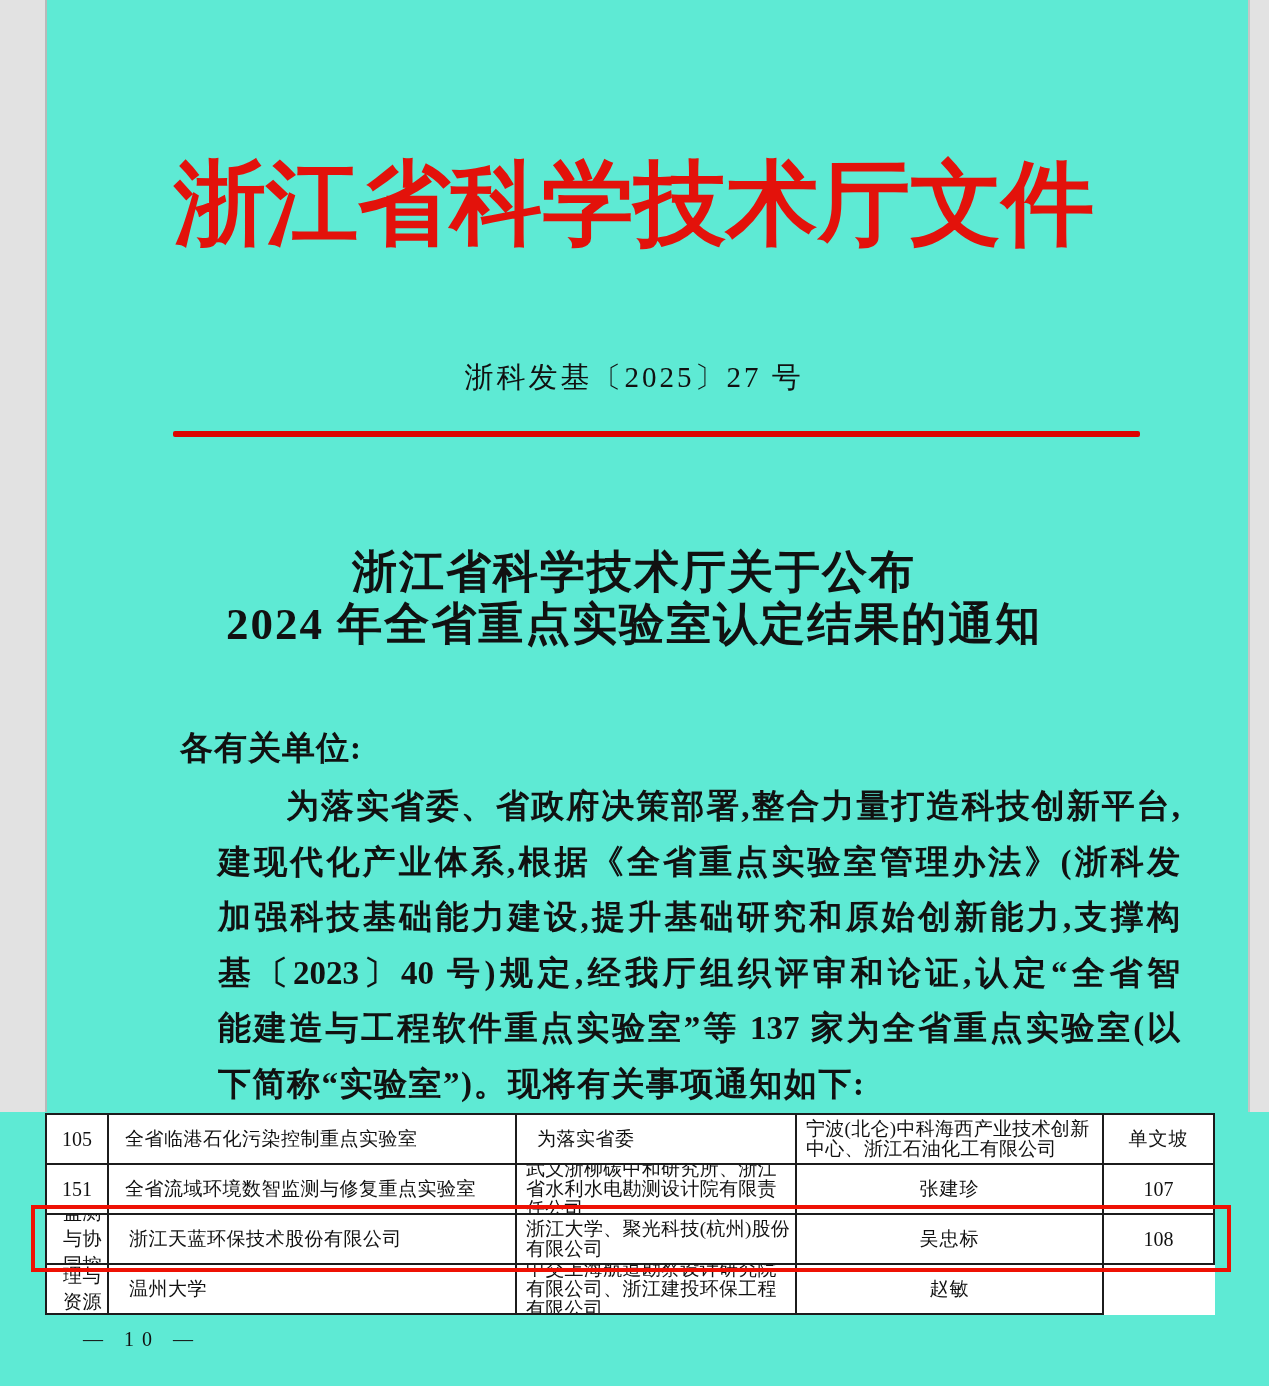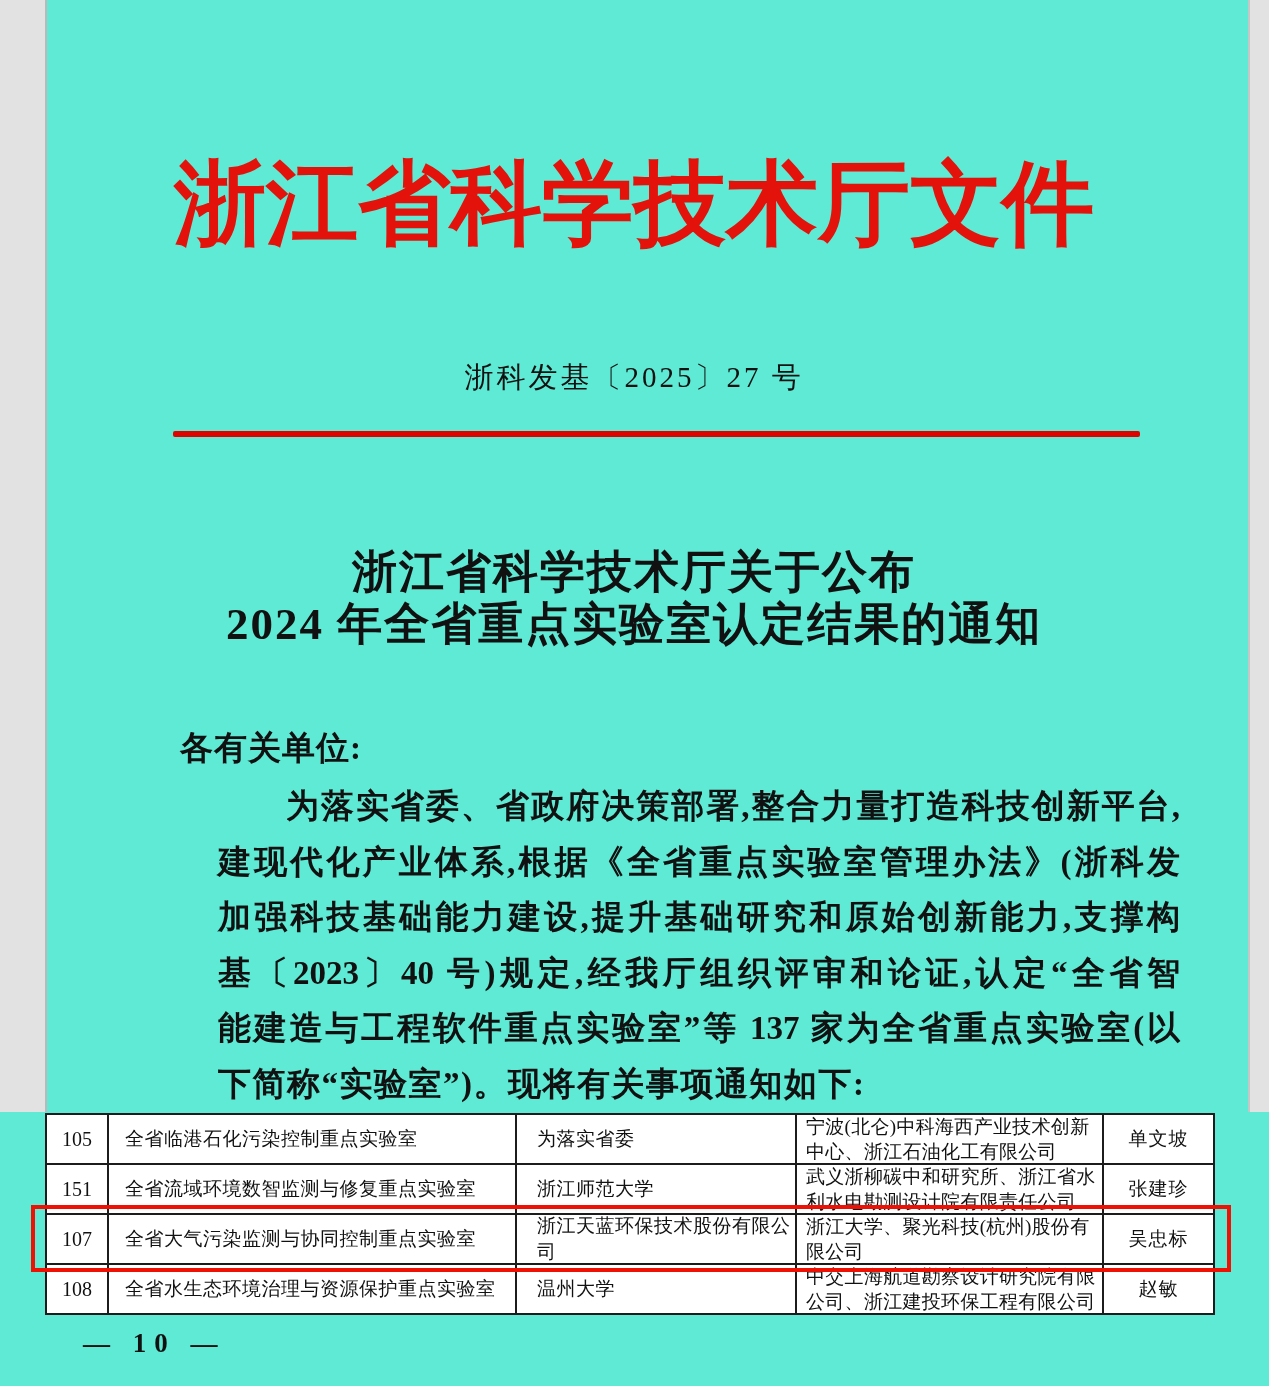--- a/index.html
+++ b/index.html
@@ -59,31 +59,31 @@
     font-size:19px;
   }
   .results-table>div{
     border-right:2px solid #1c1c1c;border-bottom:2px solid #1c1c1c;
     display:flex;align-items:center;
     overflow:hidden;
   }
   .c-no{justify-content:center;font-size:20px;}
   .c-lab{padding-left:16px;letter-spacing:0.5px;}
   .c-inst{padding-left:20px;letter-spacing:0.5px;}
-  .c-part{padding-left:9px;padding-right:4px;line-height:25px;letter-spacing:0.3px;}
+  .c-part{padding-left:9px;padding-right:4px;line-height:20px;letter-spacing:0.3px;}
   .c-dir{justify-content:center;letter-spacing:1px;}
 
   .highlight-box{
     position:absolute;left:31px;top:1205px;width:1192px;height:59px;
     border:4px solid #ee1104;z-index:5;pointer-events:none;
   }
 
   .pagenum{
     position:absolute;left:83px;top:1328px;
-    font-size:27px;letter-spacing:8px;font-weight:700;
+    font-size:20px;letter-spacing:8px;font-weight:400;
   }
 </style>
 </head>
 <body>
 
 <div class="stage">
 
   <div class="scan-strip left"></div>
   <div class="scan-strip right"></div>
 
@@ -116,21 +116,20 @@
   <div class="results-table">
 
       <div class="c-no">105</div>
       <div class="c-lab">全省临港石化污染控制重点实验室</div>
       <div class="c-inst">为落实省委</div>
       <div class="c-part">宁波(北仑)中科海西产业技术创新中心、浙江石油化工有限公司</div>
       <div class="c-dir">单文坡</div>
 
       <div class="c-no">151</div>
       <div class="c-lab">全省流域环境数智监测与修复重点实验室</div>
-      <div class="c-inst">浙江师范大学</div>
       <div class="c-part">武义浙柳碳中和研究所、浙江省水利水电勘测设计院有限责任公司</div>
       <div class="c-dir">张建珍</div>
 
       <div class="c-no">107</div>
       <div class="c-lab">全省大气污染监测与协同控制重点实验室</div>
       <div class="c-inst">浙江天蓝环保技术股份有限公司</div>
       <div class="c-part">浙江大学、聚光科技(杭州)股份有限公司</div>
       <div class="c-dir">吴忠标</div>
 
       <div class="c-no">108</div>

